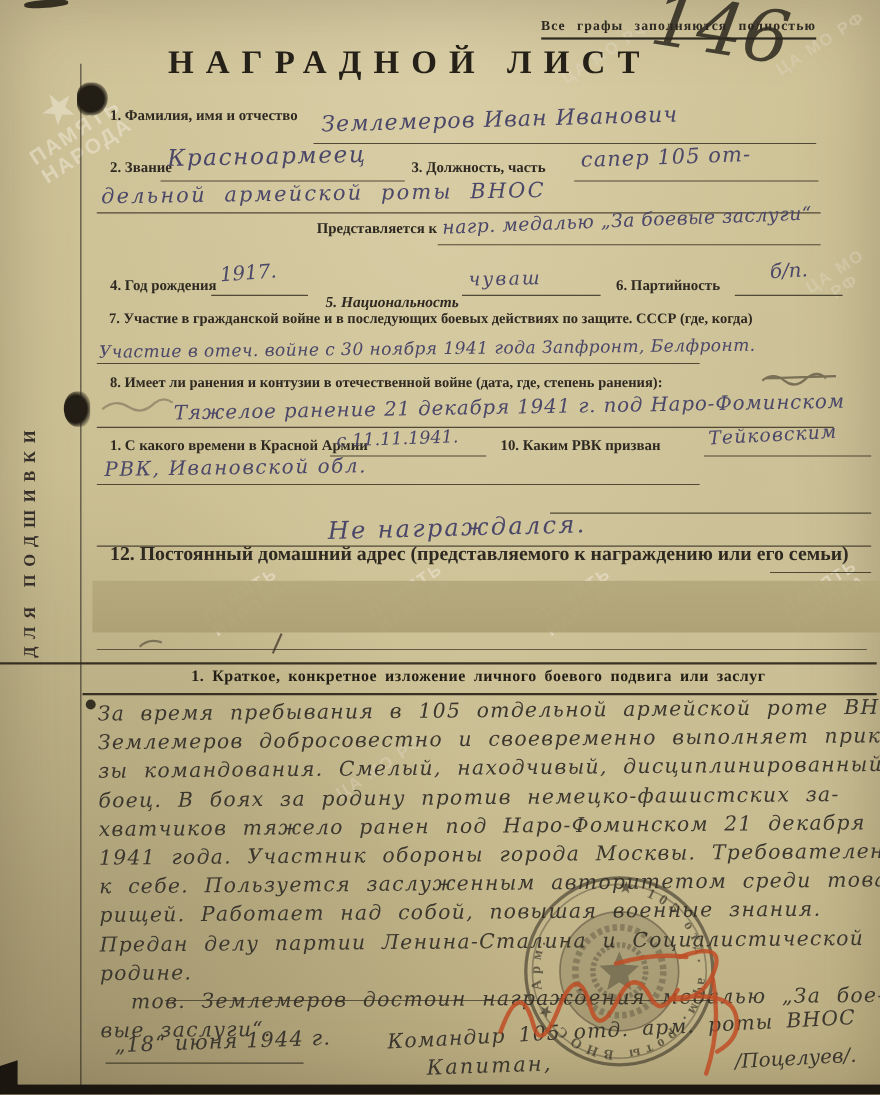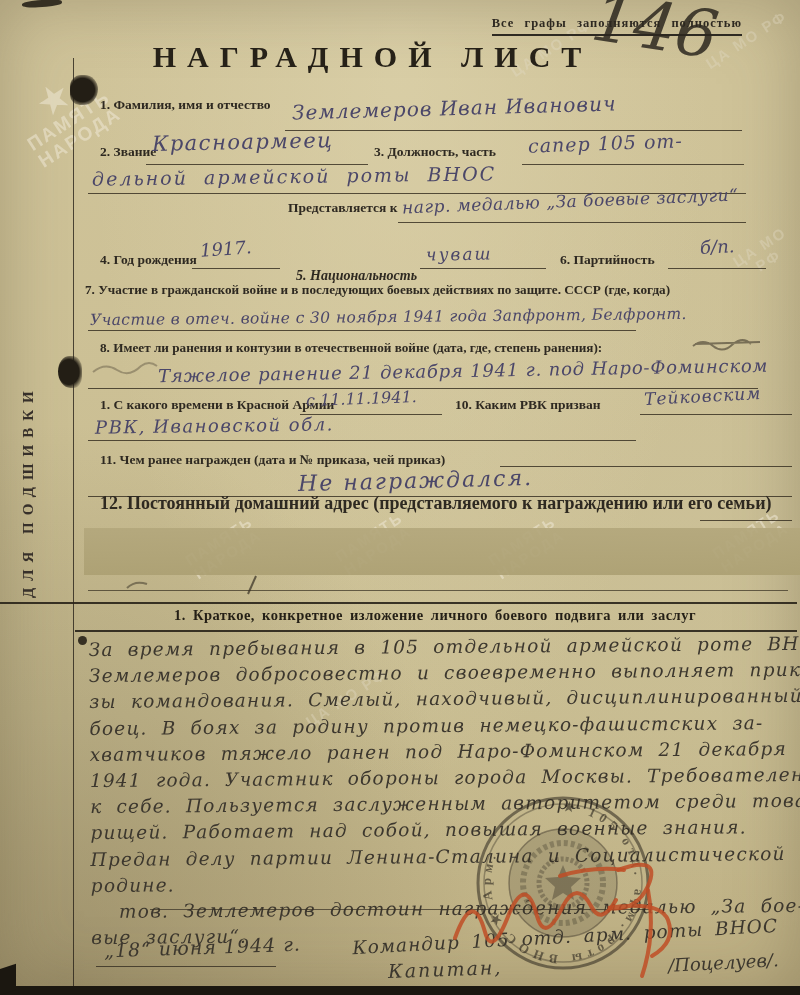--- a/index.html
+++ b/index.html
@@ -96,21 +96,21 @@
   <div class="abs printed" style="left:100px;top:252px;font-size:13.5px;">4. Год рождения</div>
   <div class="abs hw" style="left:200px;top:238px;font-size:18px;transform:rotate(-4deg);">1917.</div>
   <div class="ul" style="left:192px;top:268px;width:88px;"></div>
   <div class="abs printed" style="left:296px;top:268px;font-size:14px;font-style:italic;">5. Национальность</div>
   <div class="abs hw" style="left:426px;top:244px;font-size:17px;transform:rotate(-1deg);letter-spacing:2px;">чуваш</div>
   <div class="ul" style="left:420px;top:268px;width:126px;"></div>
   <div class="abs printed" style="left:560px;top:252px;font-size:13.5px;">6. Партийность</div>
   <div class="abs hw" style="left:700px;top:236px;font-size:18px;transform:rotate(-3deg);">б/п.</div>
   <div class="ul" style="left:668px;top:268px;width:98px;"></div>
 
-  <div class="abs printed" style="left:85px;top:282px;font-size:13.2px;white-space:nowrap;">7. Участие в гражданской войне и в последующих боевых действиях по защите. СССР (где, когда)</div>
+  <div class="abs printed" style="left:99px;top:282px;font-size:13.2px;white-space:nowrap;">7. Участие в гражданской войне и в последующих боевых действиях по защите. СССР (где, когда)</div>
   <div class="abs hw" style="left:90px;top:308px;font-size:15.5px;transform:rotate(-.6deg);letter-spacing:.4px;">Участие в отеч. войне с 30 ноября 1941 года Запфронт, Белфронт.</div>
   <div class="ul" style="left:88px;top:330px;width:548px;"></div>
 
   <div class="abs printed" style="left:100px;top:340px;font-size:13.2px;white-space:nowrap;">8. Имеет ли ранения и контузии в отечественной войне (дата, где, степень ранения):</div>
   <svg class="abs" style="left:690px;top:334px;" width="80" height="22">
       <path d="M3 12 q 10 -8 20 0 q 10 8 20 -2 q 10 -8 18 0 M5 10 L 70 8" stroke="rgba(52,45,34,.55)" stroke-width="2" fill="none"></path>
     </svg>
   <svg class="abs" style="left:90px;top:358px;" width="70" height="22">
       <path d="M3 14 q 12 -10 24 -2 q 12 8 24 -4 q 8 -6 16 0" stroke="rgba(60,52,40,.35)" stroke-width="2" fill="none"></path>
     </svg>
@@ -119,21 +119,20 @@
 
   <div class="abs printed" style="left:100px;top:397px;font-size:13.5px;">1. С какого времени в Красной Армии</div>
   <div class="abs hw" style="left:306px;top:389px;font-size:16px;transform:rotate(-2deg);">с 11.11.1941.</div>
   <div class="ul" style="left:300px;top:414px;width:142px;"></div>
   <div class="abs printed" style="left:455px;top:397px;font-size:13.5px;">10. Каким РВК призван</div>
   <div class="abs hw" style="left:644px;top:386px;font-size:17px;transform:rotate(-3deg);letter-spacing:1px;">Тейковским</div>
   <div class="ul" style="left:640px;top:414px;width:152px;"></div>
   <div class="abs hw" style="left:95px;top:415px;font-size:18px;transform:rotate(-.8deg);letter-spacing:1.5px;">РВК, Ивановской обл.</div>
   <div class="ul" style="left:88px;top:440px;width:548px;"></div>
 
-  <div class="abs printed" style="left:100px;top:452px;font-size:13.5px;">11. Чем ранее награжден (дата и № приказа, чей приказ)</div>
   <div class="ul" style="left:500px;top:466px;width:292px;"></div>
   <div class="abs hw" style="left:298px;top:468px;font-size:22px;transform:rotate(-1.5deg);letter-spacing:2px;">Не награждался.</div>
   <div class="ul" style="left:88px;top:496px;width:704px;"></div>
 
   <div class="abs printed" style="left:100px;top:493px;font-size:18px;">12. Постоянный домашний адрес (представляемого к награждению или его семьи)</div>
   <div class="ul" style="left:700px;top:520px;width:92px;"></div>
   <div class="abs" style="left:84px;top:528px;width:716px;height:47px;background:linear-gradient(180deg,#b3a77c,#aca073);opacity:.92;"></div>
   <svg class="abs" style="left:240px;top:574px;" width="30" height="22">
       <path d="M16 2 L 8 20" stroke="rgba(52,45,34,.7)" stroke-width="2" fill="none"></path>
     </svg>

